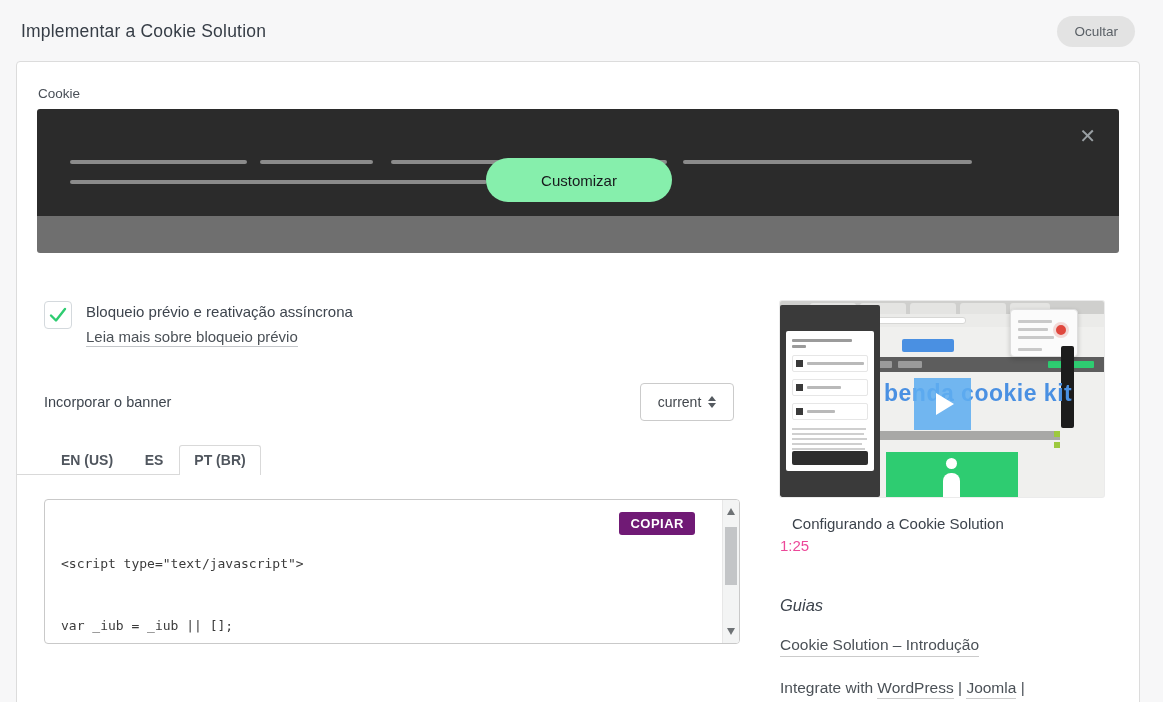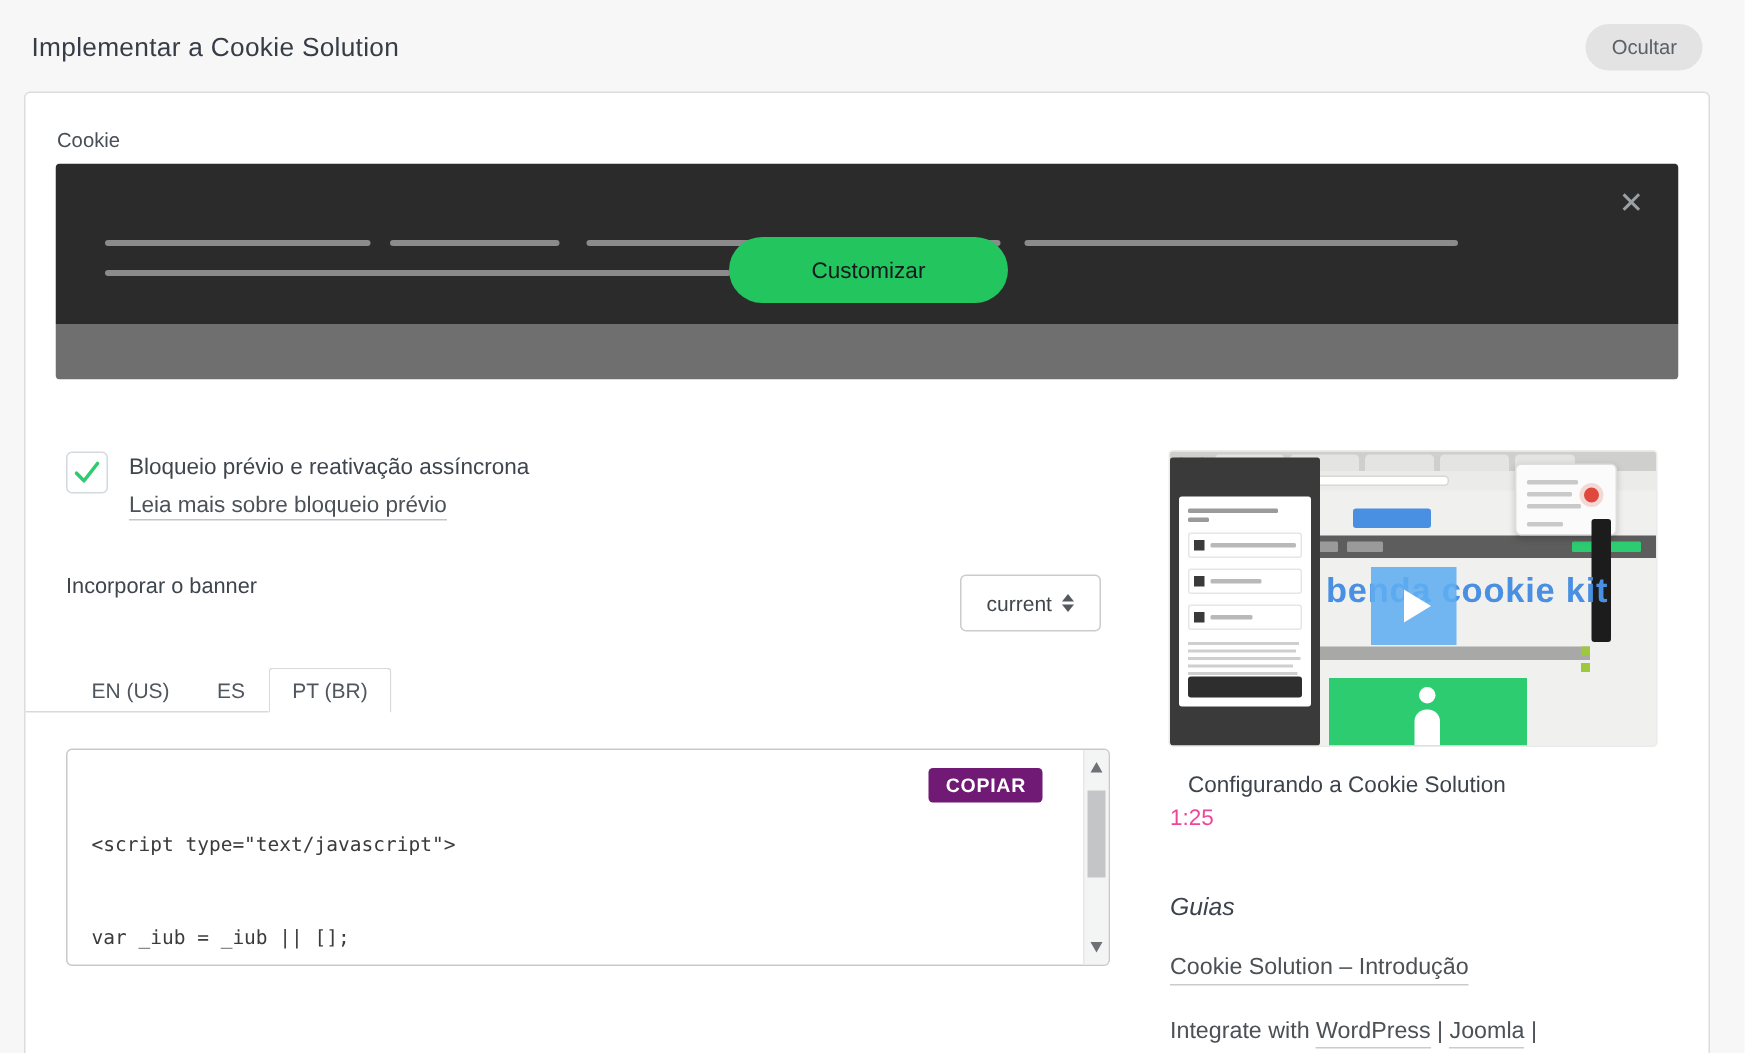--- a/index.html
+++ b/index.html
@@ -20,45 +20,45 @@
   
   .banner-preview { position:relative; height:144px; border-radius:3px; overflow:hidden; }
   .banner-dark { height:107px; background:#2b2b2b; }
   .banner-footer { height:37px; background:#6f6f6f; }
   .ph-line { position:absolute; height:4px; background:#8b8b8b; border-radius:2px; }
   .l1 { top:51px; left:33px;  width:177px; }
   .l2 { top:51px; left:223px; width:113px; }
   .l3 { top:51px; left:354px; width:276px; }
   .l4 { top:51px; left:646px; width:289px; }
   .l5 { top:71px; left:33px;  width:417px; }
-  .customize-btn { position:absolute; top:49px; left:449px; width:186px; height:44px; background:#22c55e; border:none; border-radius:22px; font-size:15px; color:#17191c; font-family:inherit; cursor:pointer; }
+  .customize-btn { position:absolute; top:49px; left:449px; width:186px; height:44px; background:#86efac; border:none; border-radius:22px; font-size:15px; color:#17191c; font-family:inherit; cursor:pointer; }
   .banner-close { position:absolute; top:17px; right:23px; font-size:20px; color:#9aa0a4; cursor:pointer; line-height:1; }
 
   
   .main-row { display:flex; margin-top:48px; }
   .left-col { width:697px; }
   .right-col { width:324px; margin-left:46px; }
 
   
   .blocking-row { display:flex; padding-left:7px; }
   .checkbox { width:28px; height:28px; background:#fff; border:1px solid #d4d9dd; border-radius:4px; display:flex; align-items:center; justify-content:center; cursor:pointer; flex:none; }
   .blocking-texts { margin-left:14px; padding-top:2px; }
   .blocking-label { font-size:15px; color:#3e454e; }
   .blocking-link { display:inline-block; font-size:15px; color:#4b5157; border-bottom:1px solid #c3c6c9; margin-top:8px; padding-bottom:1px; cursor:pointer; }
 
   
-  .embed-row { display:flex; justify-content:space-between; align-items:flex-start; margin-top:36px; padding-left:7px; }
+  .embed-row { display:flex; justify-content:space-between; align-items:center; margin-top:36px; padding-left:7px; }
   .embed-label { font-size:14.5px; color:#3e454e; }
   .version-select { width:94px; height:38px; background:#fff; border:1px solid #cbcbcb; border-radius:4px; display:flex; align-items:center; justify-content:center; gap:7px; font-size:14px; color:#42474d; cursor:pointer; }
   .caret-stack { display:flex; flex-direction:column; gap:2px; }
   .caret-up { width:0; height:0; border-left:4px solid transparent; border-right:4px solid transparent; border-bottom:5px solid #555a60; }
   .caret-down { width:0; height:0; border-left:4px solid transparent; border-right:4px solid transparent; border-top:5px solid #555a60; }
 
   
-  .tabs { position:relative; display:flex; margin-top:24px; padding-left:8px; height:30px; }
+  .tabs { position:relative; display:flex; margin-top:24px; padding-left:8px; height:30px;font-weight:bold; }
   .tab { height:30px; line-height:30px; text-align:center; font-size:14px; color:#50565e; cursor:pointer; }
   .tab.t1 { width:84px; }
   .tab.t2 { width:50px; }
   .tab.t3 { width:82px; }
   .tab.active { background:#fff; border:1px solid #d9d9d9; border-bottom:none; border-radius:3px 3px 0 0; line-height:28px; position:relative; z-index:2; }
   .tab-underline { position:absolute; left:-20px; width:162px; bottom:0; height:1px; background:#d9d9d9; }
 
   
   .code-box { position:relative; margin-top:24px; margin-left:7px; width:696px; height:145px; background:#fff; border:1px solid #c9c9c9; border-radius:4px; overflow:hidden; }
   .code-lines { padding:13px 20px 0 16px; font-family:"DejaVu Sans Mono", monospace; font-size:13px; line-height:20.5px; color:#3b3b3b; white-space:pre; }

